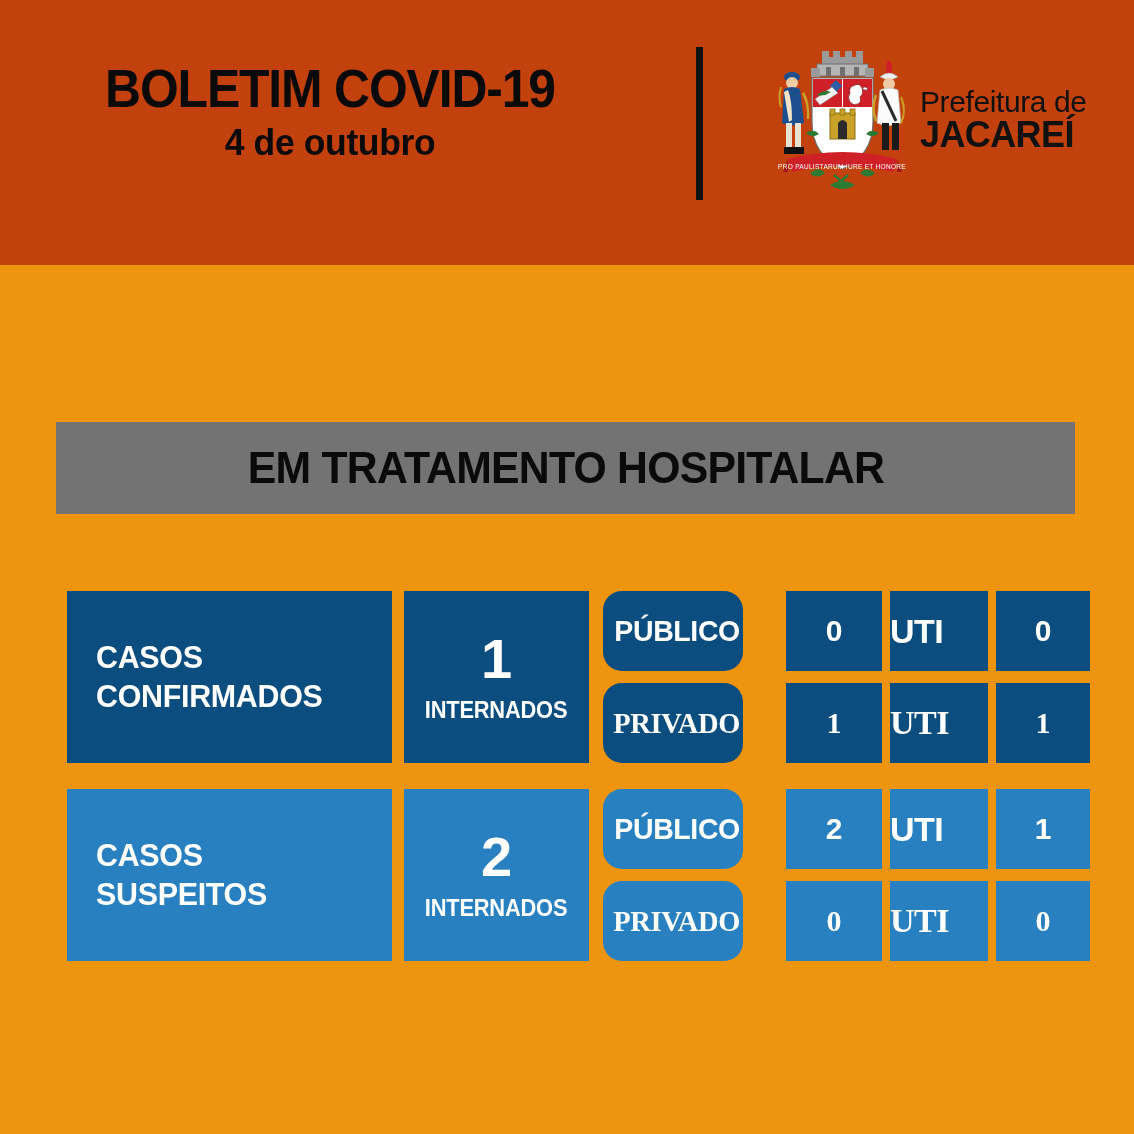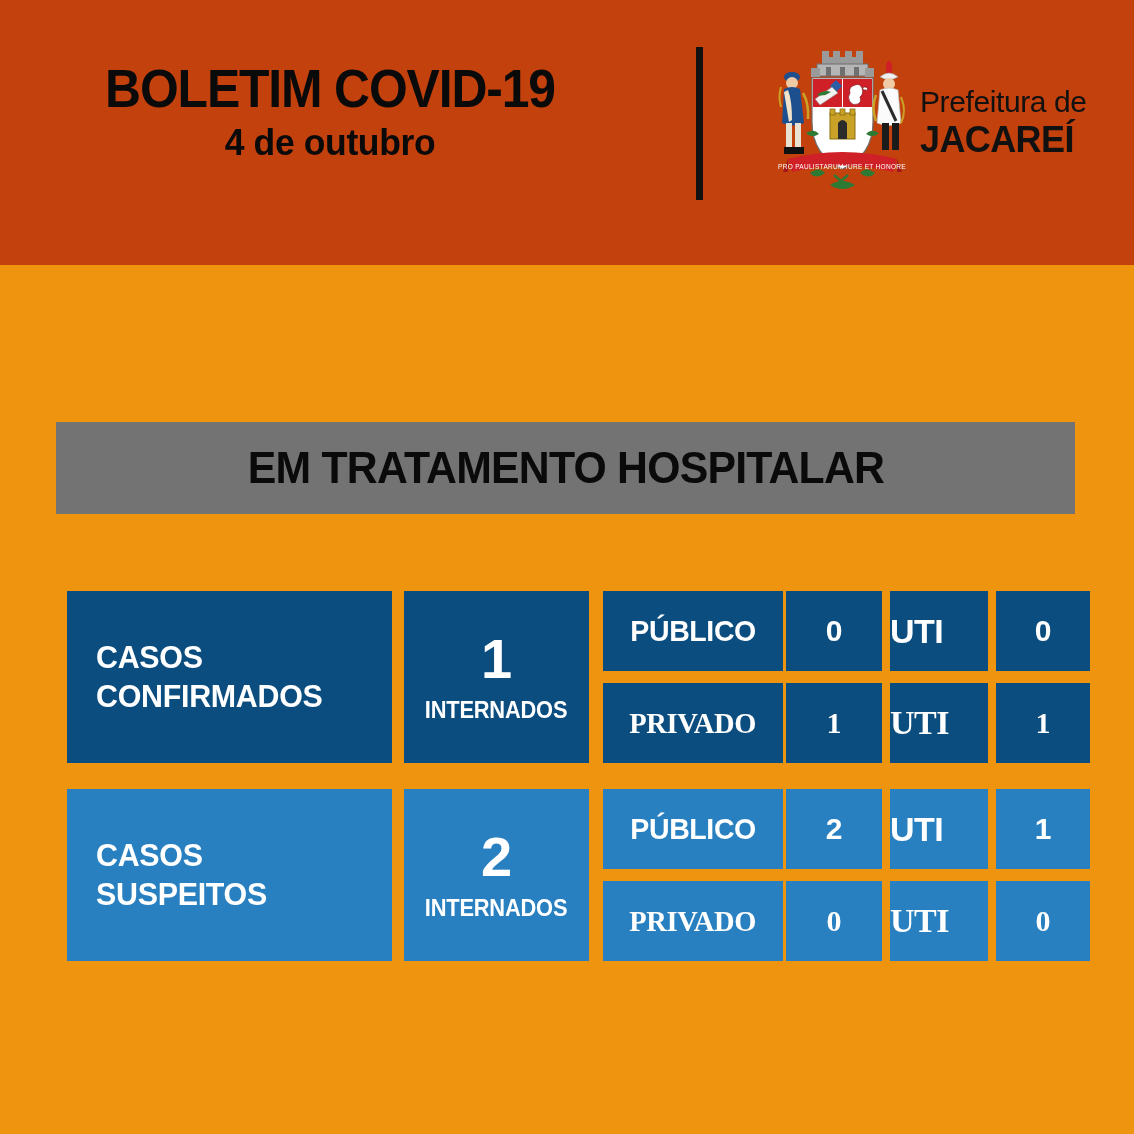--- a/index.html
+++ b/index.html
@@ -43,21 +43,20 @@
   }
   .brand-text{
     position:absolute;left:150px;top:40px;width:175px;
     line-height:1.0;
   }
   .pref{
     font-size:30px;font-weight:normal;color:#111;letter-spacing:-0.4px;
   }
   .jac{
     font-size:36px;font-weight:bold;color:#111;letter-spacing:-0.6px;
-    margin-top:5px;
   }
 
   
   .banner{
     position:absolute;left:56px;top:422px;width:1019px;height:92px;
     background:#737373;
     display:flex;align-items:center;justify-content:center;
   }
   .banner-text{
     font-size:45px;font-weight:bold;color:#0a0a0a;
@@ -92,22 +91,22 @@
     display:flex;flex-direction:column;align-items:center;justify-content:center;}
   .intern-num{color:#fff;font-size:56px;font-weight:bold;line-height:1.0;}
   .intern-lbl{color:#fff;font-size:23px;font-weight:bold;letter-spacing:-0.2px;
     margin-top:10px;transform:scaleX(0.95);}
 
   
   .sub{position:absolute;height:80px;}
   .sub.top{top:0;}
   .sub.bot{top:92px;font-family:Liberation Serif, serif;}
 
-  .c-type{left:536px;width:180px;
-    display:flex;align-items:center;justify-content:center;}
+  .c-type{left:536px;width:140px;
+    display:flex;align-items:center;justify-content:flex-end;border-radius:19px;}
   .type-text{color:#fff;font-size:30px;font-weight:bold;letter-spacing:-0.4px;
     transform:scaleX(0.95);}
 
   .c-num{left:719px;width:96px;
     display:flex;align-items:center;justify-content:center;}
   .num-text{color:#fff;font-size:30px;font-weight:bold;}
 
   .c-uti{left:823px;width:98px;
     display:flex;align-items:center;justify-content:flex-start;}
   .uti-text{color:#fff;font-size:34px;font-weight:bold;letter-spacing:-0.5px;}

